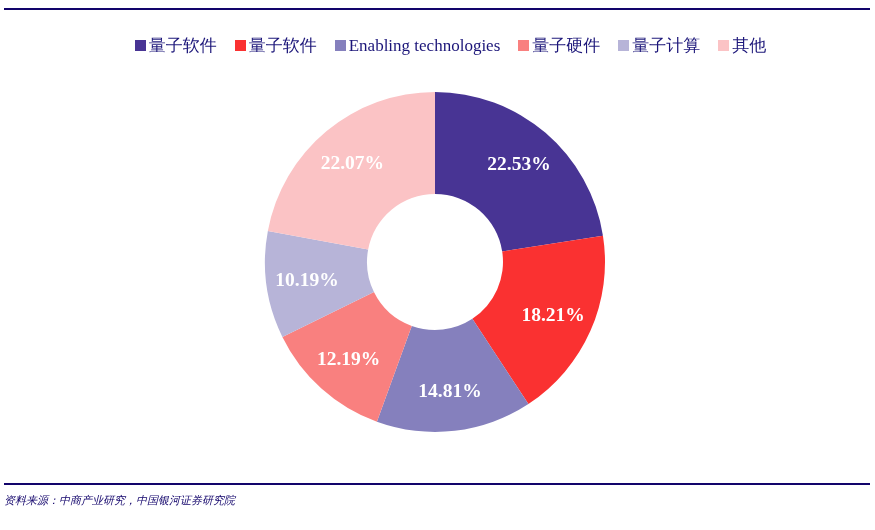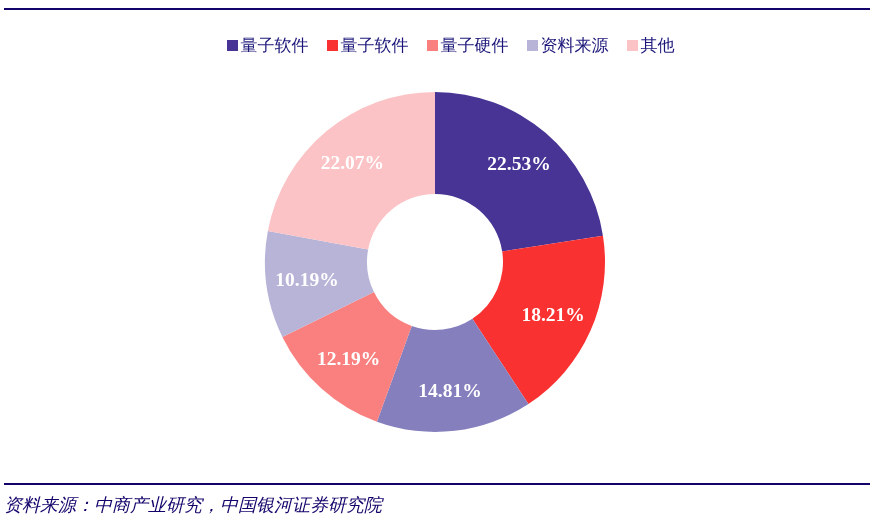--- a/index.html
+++ b/index.html
@@ -86,21 +86,21 @@
     fill: #ffffff;
     text-anchor: middle;
     dominant-baseline: central;
   }
 
   #source-note {
     position: absolute;
     left: 4px;
     top: 492px;
     width: 860px;
-    font-size: 18px;
+    font-size: 11px;
     font-style: italic;
     color: #12046b;
     line-height: 1.5;
     white-space: nowrap;
   }
 </style>
 </head>
 <body>
 
 <div id="figure">
@@ -110,26 +110,30 @@
   <div id="legend">
       <div class="legend-item">
         <span class="legend-swatch" style="background: rgb(72, 52, 148);"></span>
         <span class="legend-label">量子软件</span>
       </div>
       <div class="legend-item">
         <span class="legend-swatch" style="background: rgb(250, 49, 49);"></span>
         <span class="legend-label">量子软件</span>
       </div>
       <div class="legend-item">
+        <span class="legend-swatch" style="background: rgb(133, 128, 189);"></span>
+        <span class="legend-label">Enabling technologies</span>
+      </div>
+      <div class="legend-item">
         <span class="legend-swatch" style="background: rgb(249, 128, 127);"></span>
         <span class="legend-label">量子硬件</span>
       </div>
       <div class="legend-item">
         <span class="legend-swatch" style="background: rgb(183, 180, 216);"></span>
-        <span class="legend-label">资料来源</span>
+        <span class="legend-label">量子计算</span>
       </div>
       <div class="legend-item">
         <span class="legend-swatch" style="background: rgb(251, 195, 197);"></span>
         <span class="legend-label">其他</span>
       </div>
     </div>
 
   <div id="chart-area">
     <svg id="donut-svg" viewBox="0 0 875 415" preserveAspectRatio="xMidYMid meet">
         <path d="M 435 30 A 170 170 0 0 1 602.9568478232715 173.72268527283563 L 502.1827391293086 189.48907410913426 A 68 68 0 0 0 435 132 Z" fill="#483494"></path>

